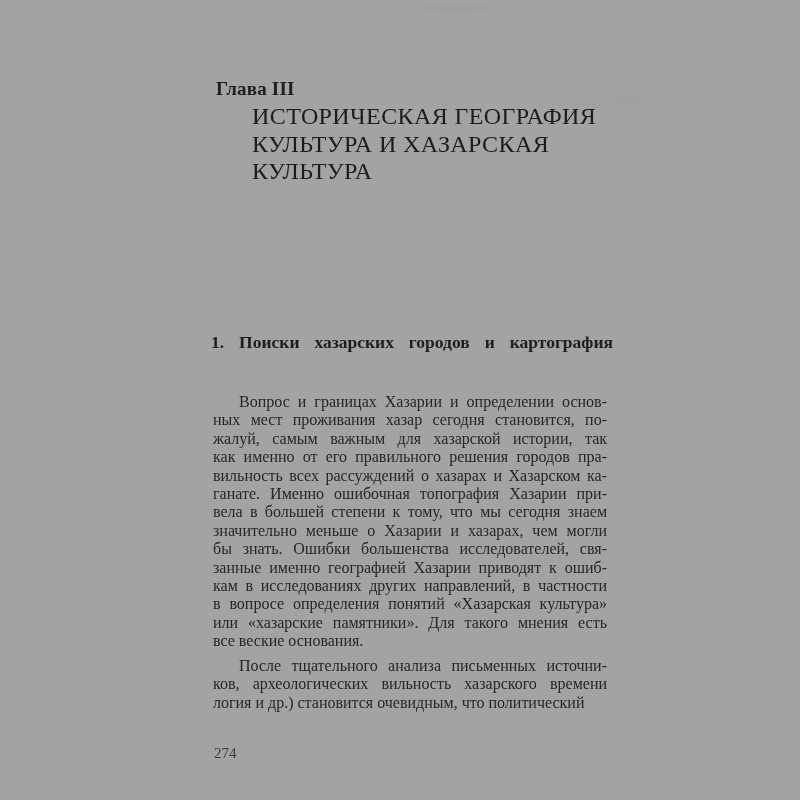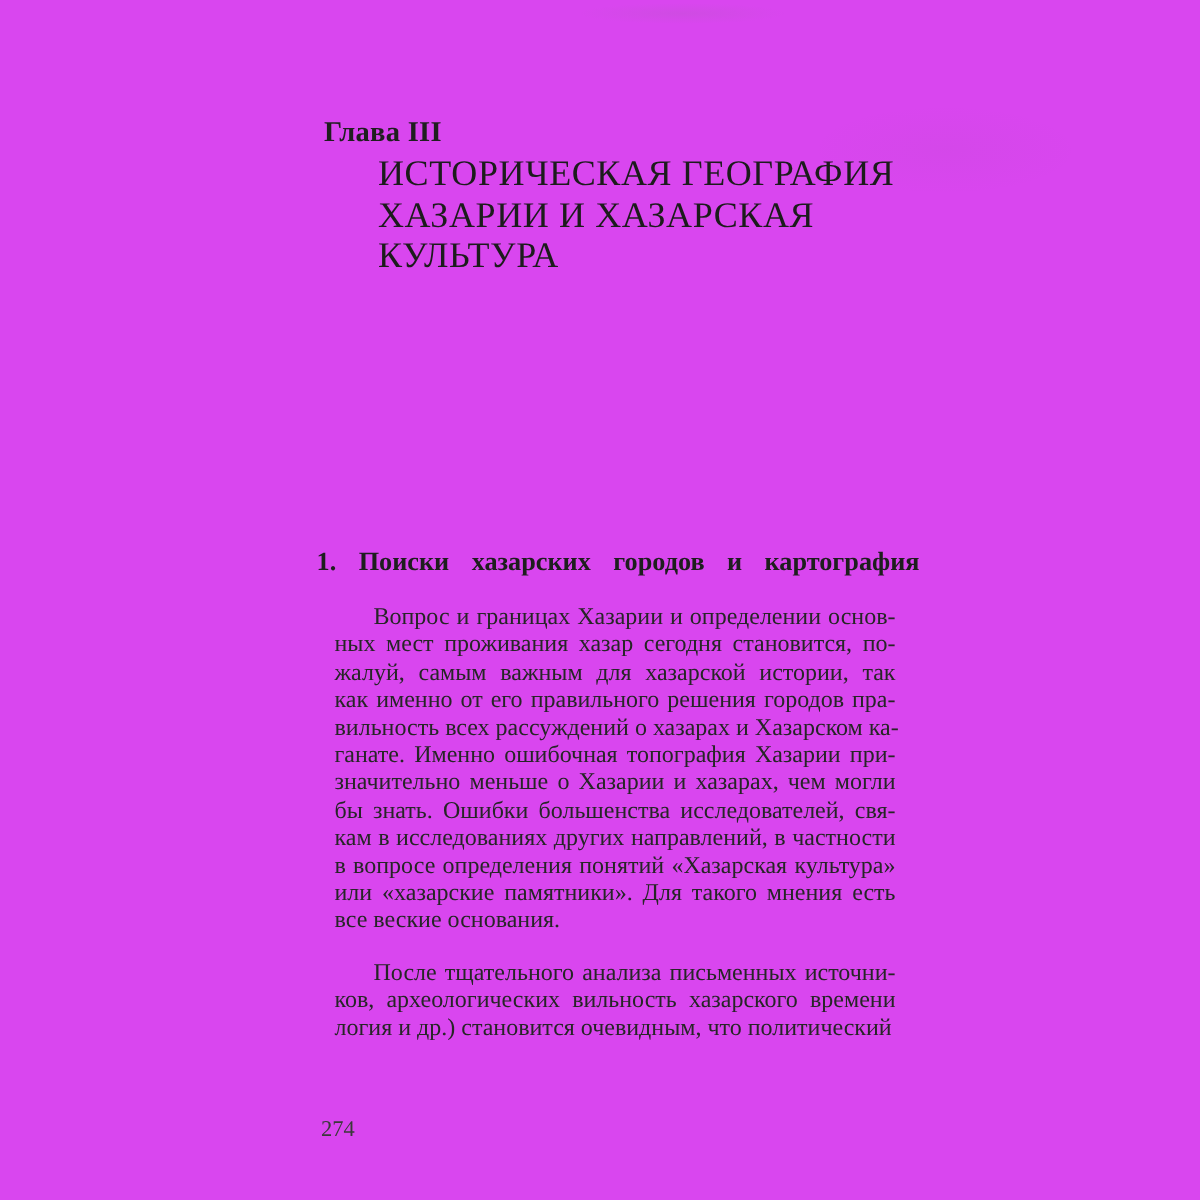--- a/index.html
+++ b/index.html
@@ -7,21 +7,21 @@
     padding: 0;
     width: 800px;
     height: 800px;
     overflow: hidden;
     background: #ffffff;
   }
   .page {
     position: relative;
     width: 800px;
     height: 800px;
-    background: #d946ef;
+    background: #a3a3a3;
     font-family: "Liberation Serif", "DejaVu Serif", serif;
     color: #2a2a2a;
   }
   
   .artifact-top {
     position: absolute;
     left: 385px; top: 2px; width: 140px; height: 14px;
     background: radial-gradient(ellipse at center, rgba(120,120,120,0.10), rgba(120,120,120,0) 70%);
   }
   .artifact-bleed {
@@ -54,35 +54,34 @@
     left: 211px; top: 332px;
     width: 402px;
     font-size: 17.5px;
     font-weight: bold;
     line-height: 20.5px;
     color: #1e1e1e;
   }
   .section-heading .line {
     text-align: justify;
     text-align-last: justify;
-    margin-top: 32px;
   }
   .section-heading .line.last {
     text-align-last: left;
     padding-left: 27px;
   }
   .body-text {
     position: absolute;
     left: 207px; top: 387px;
     width: 406px;
     font-size: 16px;
     line-height: 18.4px;
     color: #262626;
   }
-  .body-par { margin: 16px; }
+  .body-par { margin: 6px; }
   .body-par .line {
     text-align: justify;
     text-align-last: justify;
     white-space: nowrap;
   }
   .body-par .line.first { text-indent: 26px; }
   .body-par .line.last {
     text-align-last: left;
     white-space: normal;
   }
@@ -98,38 +97,40 @@
 
 <div class="page">
 
   <div class="artifact-top"></div>
   <div class="artifact-bleed"></div>
 
   <div class="chapter-label">Глава III</div>
 
   <div class="chapter-title">
       <div class="line first">ИСТОРИЧЕСКАЯ ГЕОГРАФИЯ</div>
-      <div class="line">ХАЗАРИИ И ХАЗАРСКАЯ</div>
+      <div class="line">КУЛЬТУРА И ХАЗАРСКАЯ</div>
       <div class="line last">КУЛЬТУРА</div>
     </div>
 
   <div class="section-heading">
       <div class="line first">1. Поиски хазарских городов и картография</div>
     </div>
 
   <div class="body-text">
     <div class="body-par">
         <div class="line first">Вопрос и границах Хазарии и определении основ-</div>
         <div class="line">ных мест проживания хазар сегодня становится, по-</div>
         <div class="line">жалуй, самым важным для хазарской истории, так</div>
         <div class="line">как именно от его правильного решения городов пра-</div>
         <div class="line">вильность всех рассуждений о хазарах и Хазарском ка-</div>
         <div class="line">ганате. Именно ошибочная топография Хазарии при-</div>
+        <div class="line">вела в большей степени к тому, что мы сегодня знаем</div>
         <div class="line">значительно меньше о Хазарии и хазарах, чем могли</div>
         <div class="line">бы знать. Ошибки большенства исследователей, свя-</div>
+        <div class="line">занные именно географией Хазарии приводят к ошиб-</div>
         <div class="line">кам в исследованиях других направлений, в частности</div>
         <div class="line">в вопросе определения понятий «Хазарская культура»</div>
         <div class="line">или «хазарские памятники». Для такого мнения есть</div>
         <div class="line last">все веские основания.</div>
       </div>
     <div class="body-par">
         <div class="line first">После тщательного анализа письменных источни-</div>
         <div class="line">ков, археологических вильность хазарского времени</div>
         <div class="line last">логия и др.) становится очевидным, что политический</div>
       </div>

